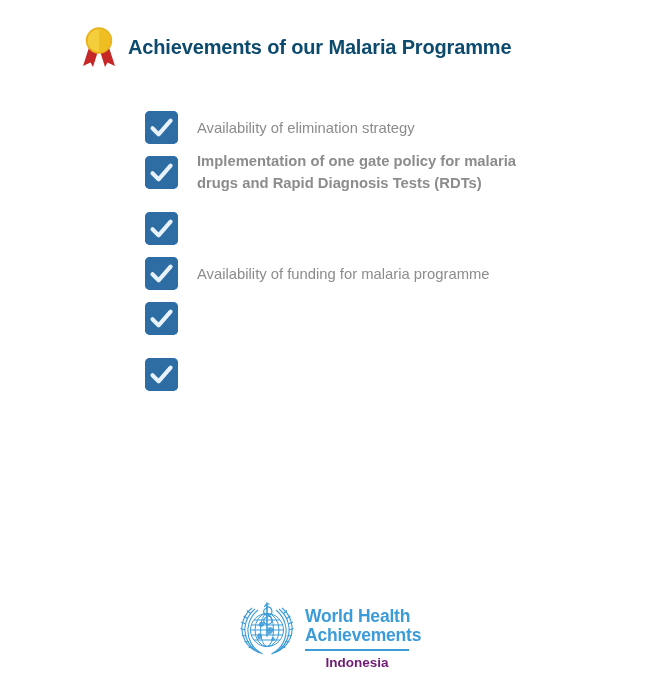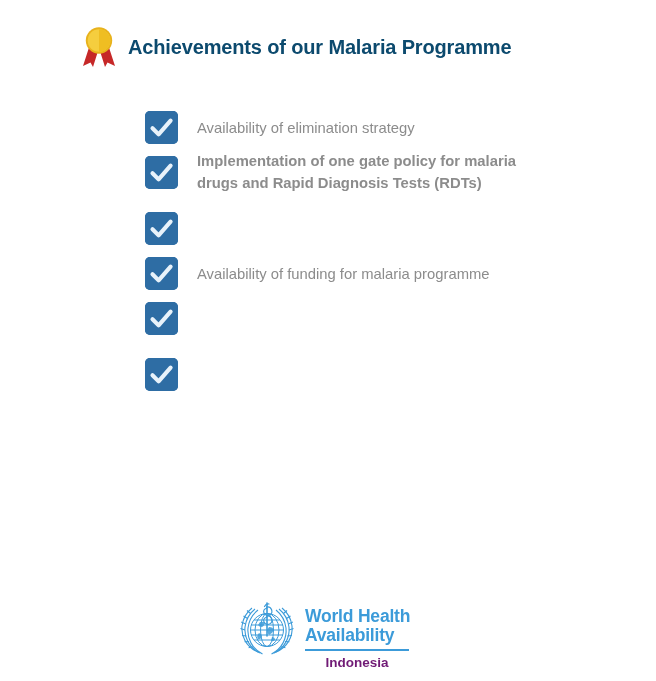--- a/index.html
+++ b/index.html
@@ -262,17 +262,17 @@
       </g>
       <g stroke="#3C9BD9" stroke-width="1.2" fill="none" stroke-linecap="round">
         <path d="M29 8 q-4.5 1.5 -3 5 q1.5 3.5 5.5 2 q3.5 -1.5 2 -5.5 q-1.5 -3.5 -5 -2.5"></path>
         <path d="M29 17 q-4.5 1.5 -3 5 q1.5 3.5 5.5 2 q3.5 -1.5 2 -5.5 q-1.5 -3.5 -5 -2.5"></path>
         <path d="M26.5 6.5 q1.5 -3 4.5 -2.5"></path>
       </g>
     </svg>
   </span>
   <span class="who-wordmark">
     <span class="who-line1">World Health</span>
-    <span class="who-line2">Availability</span>
+    <span class="who-line2">Achievements</span>
     <span class="who-rule"></span>
     <span class="who-country">Indonesia</span>
   </span>
 </div>
 
 </body></html>

